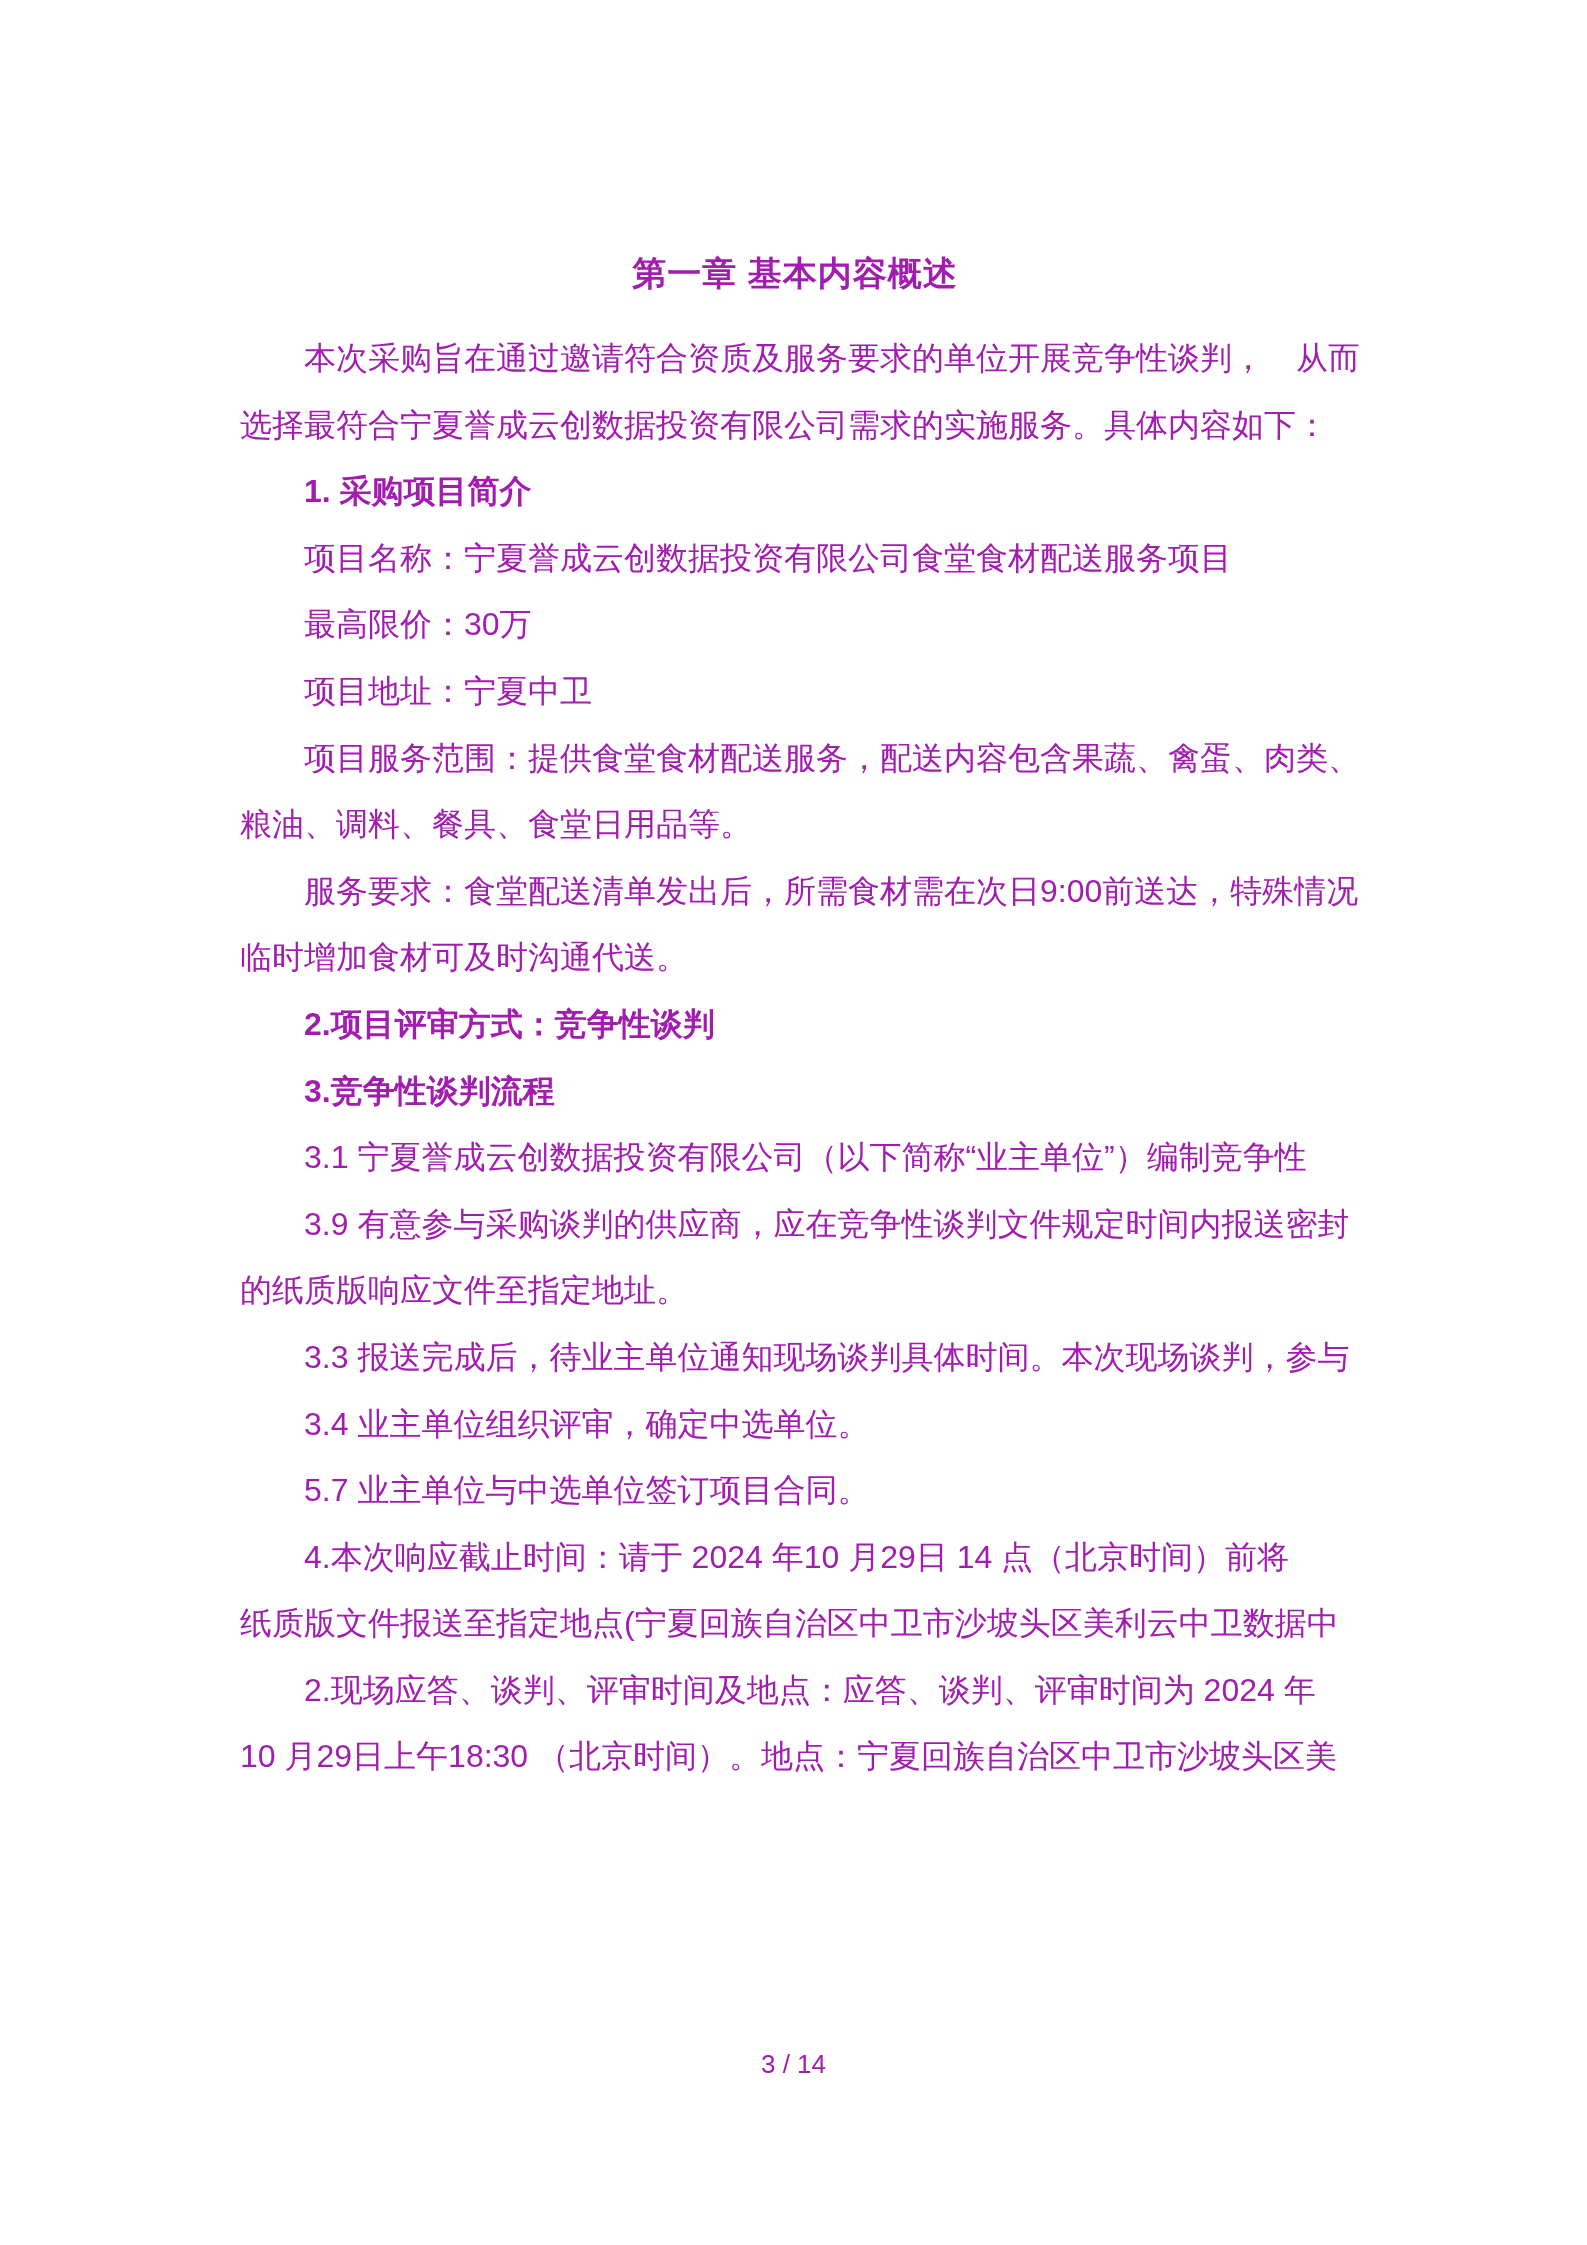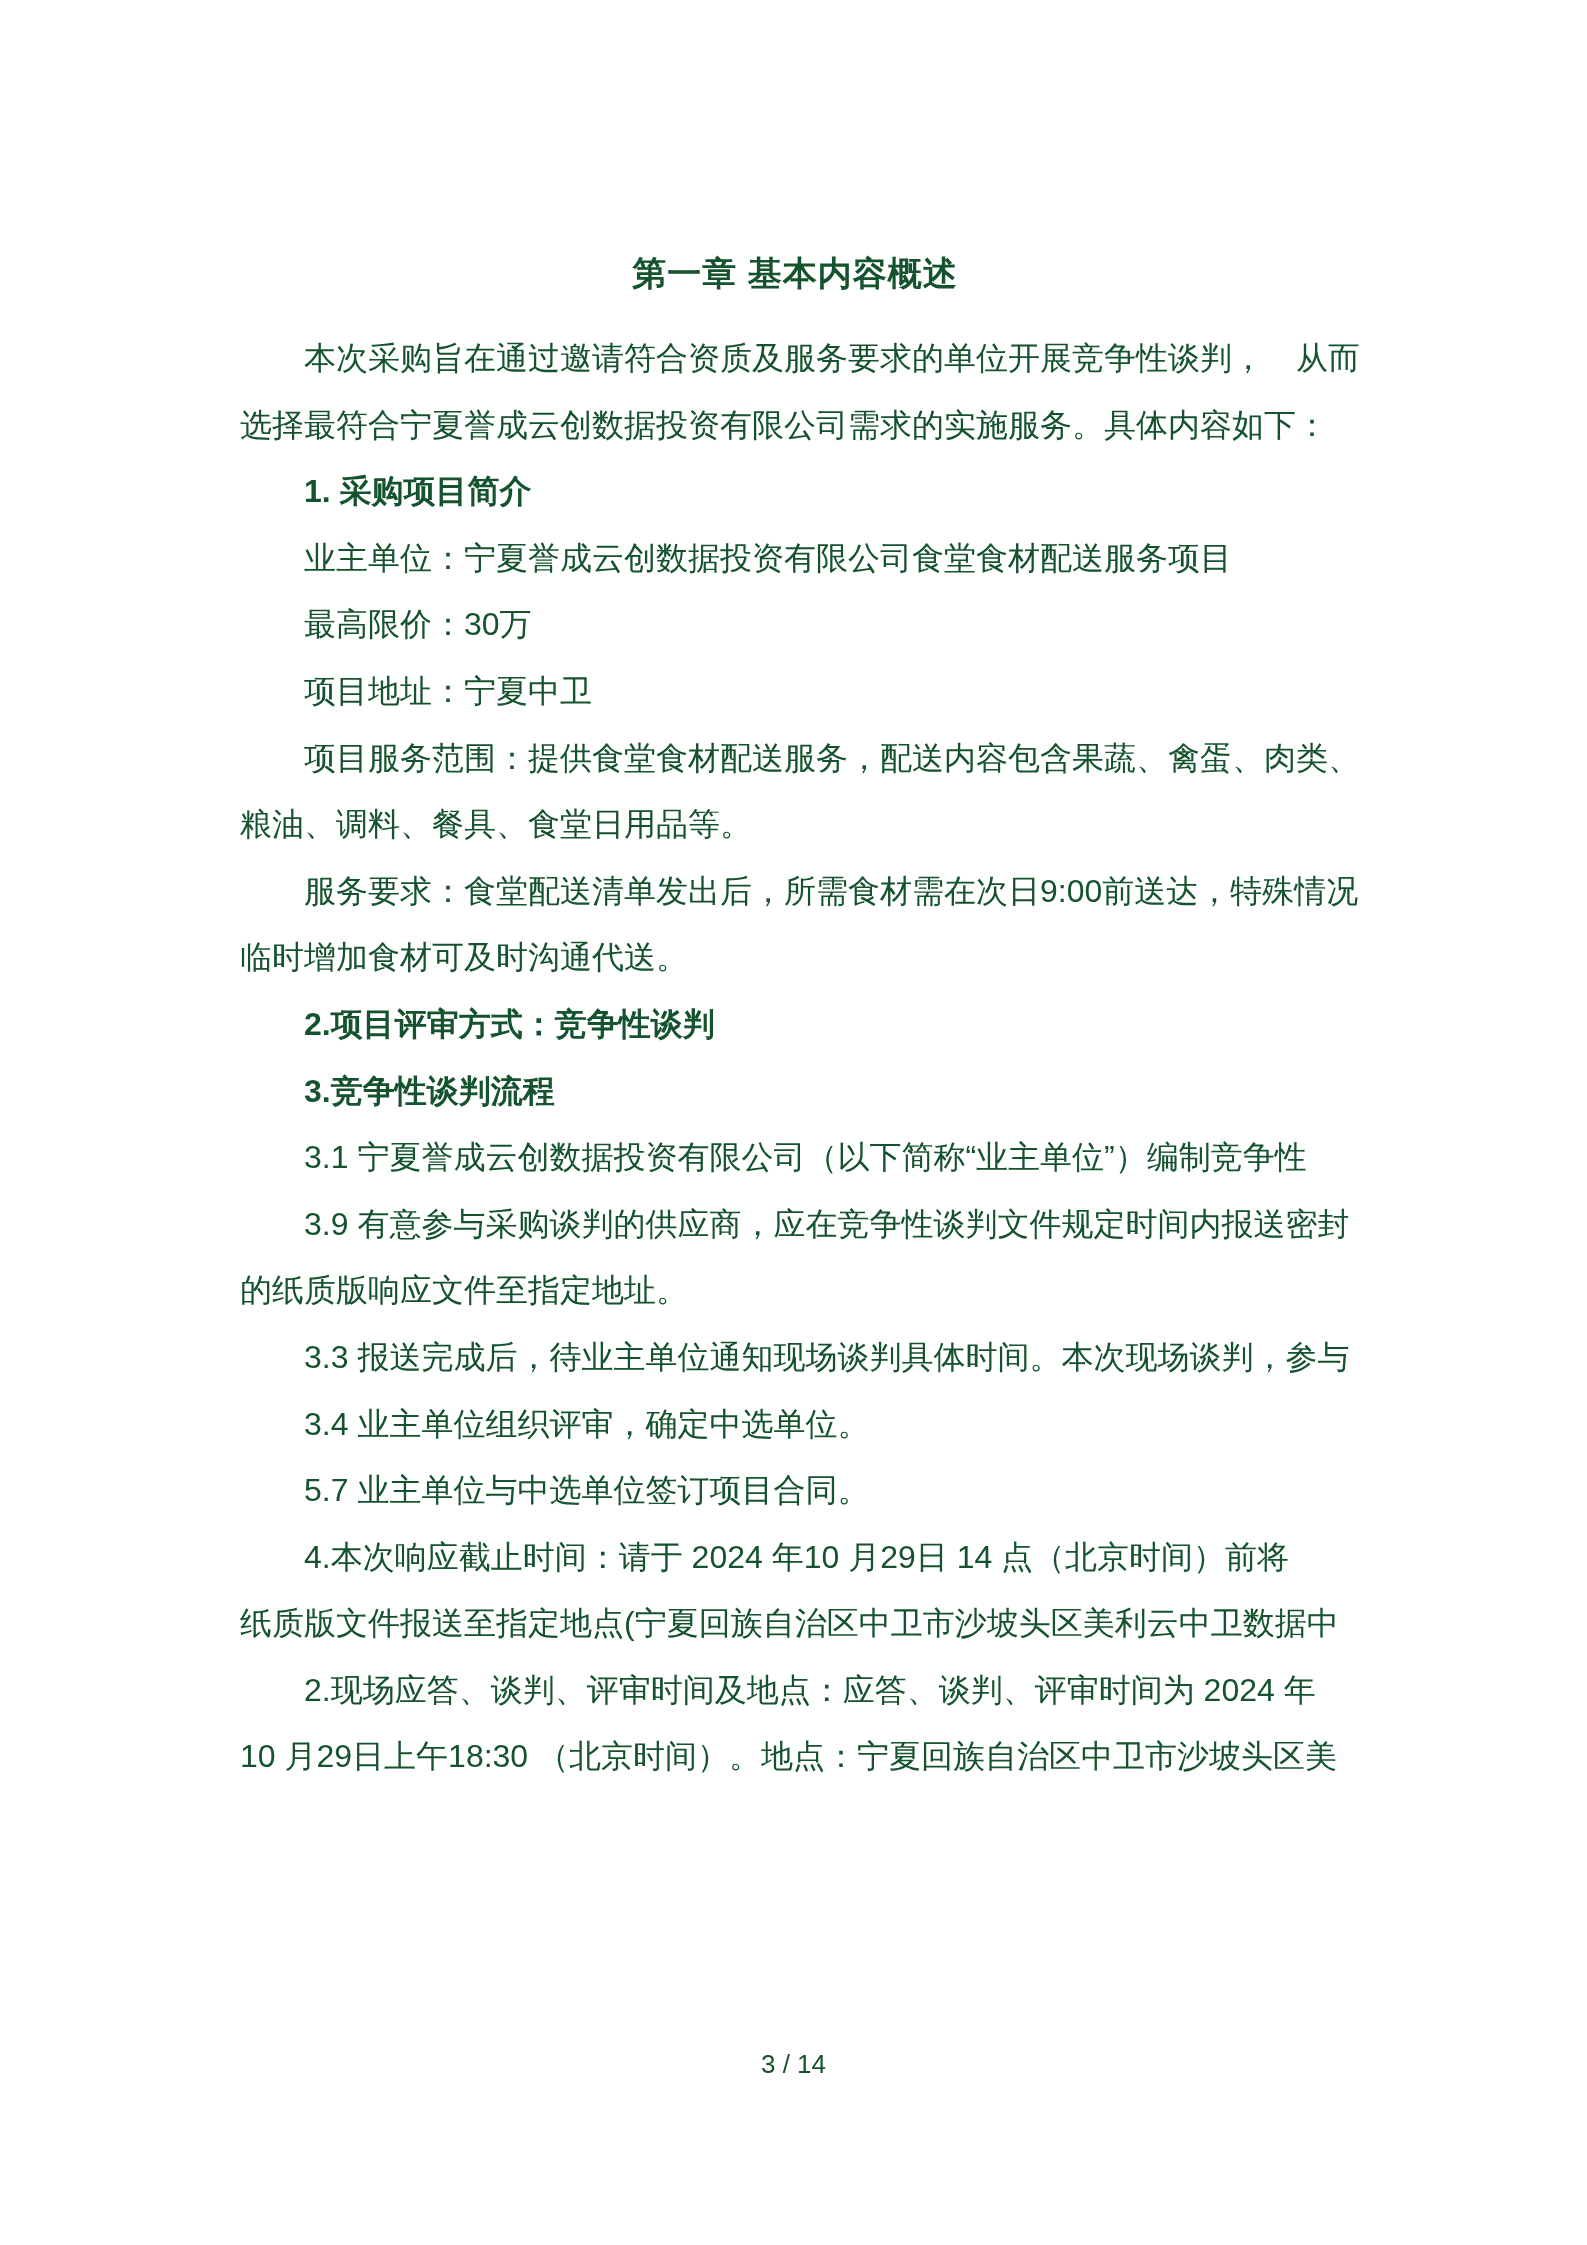--- a/index.html
+++ b/index.html
@@ -5,21 +5,21 @@
   html, body {
     margin: 0;
     padding: 0;
     background: #ffffff;
   }
   .page {
     position: relative;
     width: 1587px;
     height: 2245px;
     background: #ffffff;
-    color: #14532d;
+    color: #a21caf;
     font-family: "Liberation Sans", sans-serif;
     overflow: hidden;
   }
   .content {
     position: absolute;
     left: 240px;
     top: 240px;
     width: 1110px;
   }
   .doc-title {
@@ -51,21 +51,21 @@
 </style>
 </head>
 <body>
 
 <div class="page">
   <div class="content">
     <div class="doc-title">第一章 基本内容概述</div>
     <div class="line indent">本次采购旨在通过邀请符合资质及服务要求的单位开展竞争性谈判，　从而</div>
     <div class="line">选择最符合宁夏誉成云创数据投资有限公司需求的实施服务。具体内容如下：</div>
     <div class="line indent bold">1. 采购项目简介</div>
-    <div class="line indent">业主单位：宁夏誉成云创数据投资有限公司食堂食材配送服务项目</div>
+    <div class="line indent">项目名称：宁夏誉成云创数据投资有限公司食堂食材配送服务项目</div>
     <div class="line indent">最高限价：30万</div>
     <div class="line indent">项目地址：宁夏中卫</div>
     <div class="line indent">项目服务范围：提供食堂食材配送服务，配送内容包含果蔬、禽蛋、肉类、</div>
     <div class="line">粮油、调料、餐具、食堂日用品等。</div>
     <div class="line indent">服务要求：食堂配送清单发出后，所需食材需在次日9:00前送达，特殊情况</div>
     <div class="line">临时增加食材可及时沟通代送。</div>
     <div class="line indent bold">2.项目评审方式：竞争性谈判</div>
     <div class="line indent bold">3.竞争性谈判流程</div>
     <div class="line indent">3.1 宁夏誉成云创数据投资有限公司（以下简称“业主单位”）编制竞争性</div>
     <div class="line indent">3.9 有意参与采购谈判的供应商，应在竞争性谈判文件规定时间内报送密封</div>

